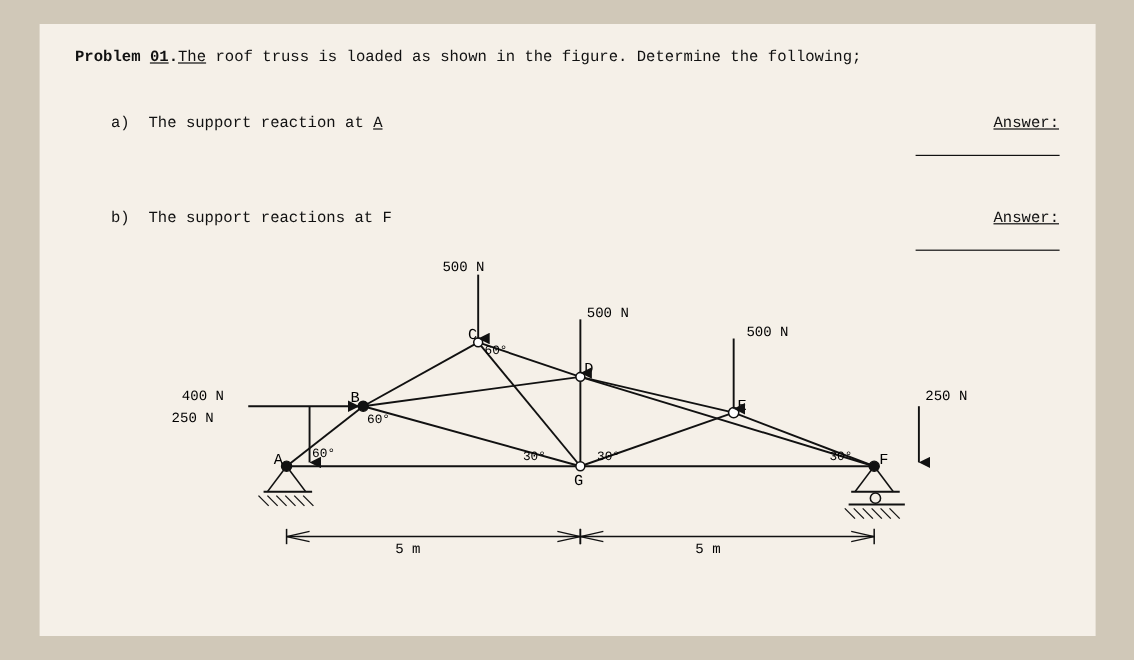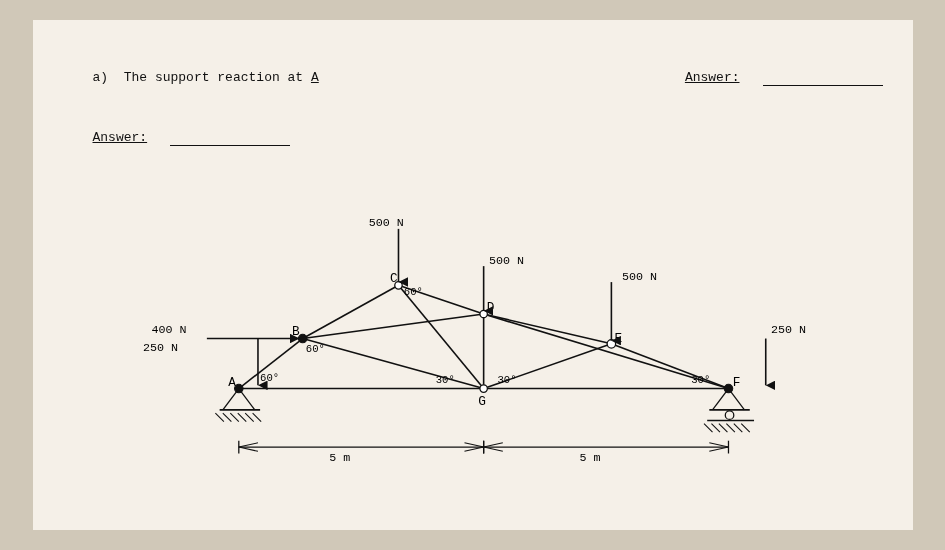--- a/index.html
+++ b/index.html
@@ -33,21 +33,21 @@
       margin-left: 30px;
       margin-bottom: 10px;
     }
     .qa-row {
       display: flex;
       align-items: baseline;
       justify-content: space-between;
       margin-top: 30px;
     }
     .qa-left { min-width: 350px; }
-    .qa-right { display: flex; align-items: flex-start; gap: 20px; }
+    .qa-right { display: flex; align-items: flex-end; gap: 4px; flex-direction: column; }
     .answer-label { text-decoration: underline; }
     .answer-line {
       border-bottom: 1px solid #111;
       width: 120px;
       display: inline-block;
       margin-left: 3px;
     }
     .diagram-area {
       position: absolute;
       left: 60px;
@@ -58,32 +58,38 @@
     svg {
       width: 100%;
       height: 100%;
     }
   </style>
 </head>
 <body>
 
 <div class="page">
 
+  <div class="problem-line">
+    <strong>Problem <span style="text-decoration:underline;">01</span>.</strong><span style="text-decoration:underline;">The</span><span> roof truss is loaded as shown in the figure. Determine the following;</span>
+  </div>
 
   <div class="qa-section">
     <div class="qa-row">
       <div class="qa-left">
         <span>a)&nbsp;&nbsp;The support reaction at <span style="text-decoration:underline;">A</span></span>
       </div>
       <div class="qa-right">
         <span class="answer-label">Answer:</span>
         <span class="answer-line">&nbsp;</span>
       </div>
     </div>
     <div class="qa-row">
+      <div class="qa-left">
+        <span>b)&nbsp;&nbsp;The support reactions at F</span>
+      </div>
       <div class="qa-right">
         <span class="answer-label">Answer:</span>
         <span class="answer-line">&nbsp;</span>
       </div>
     </div>
   </div>
 
   <div class="diagram-area">
     <svg viewBox="0 0 700 310">
 

